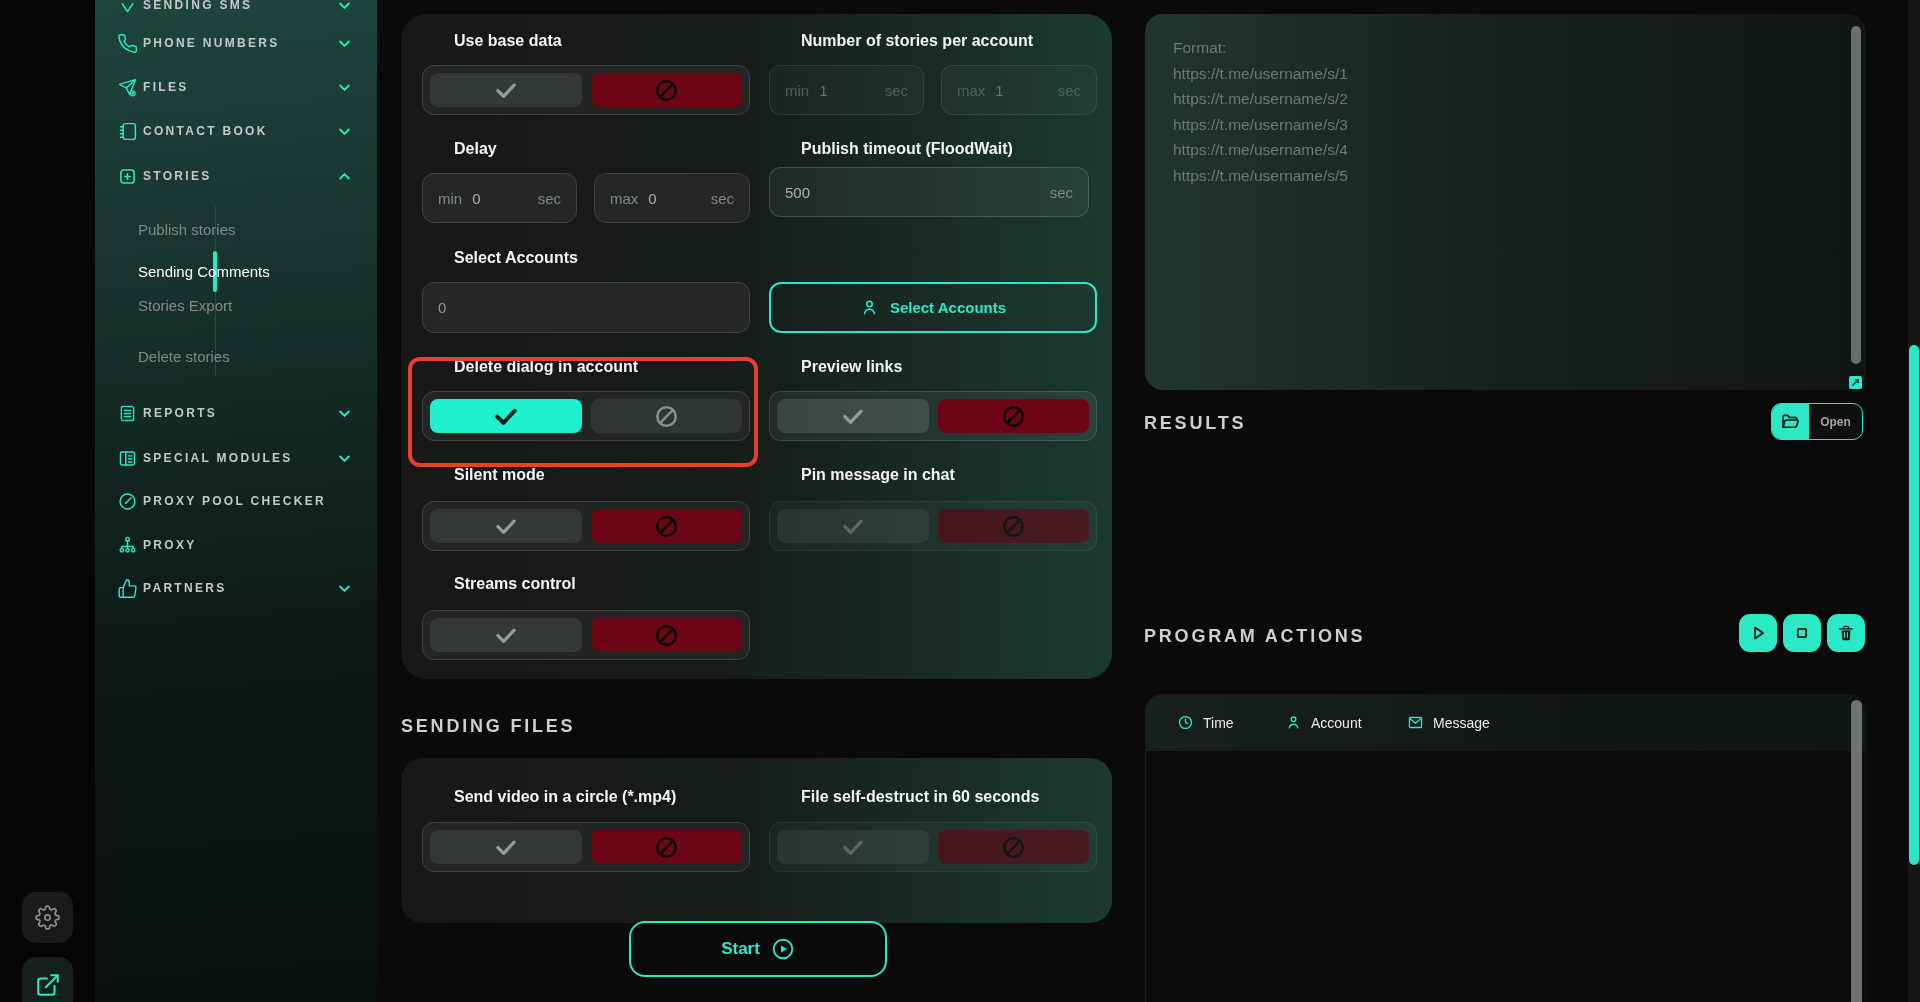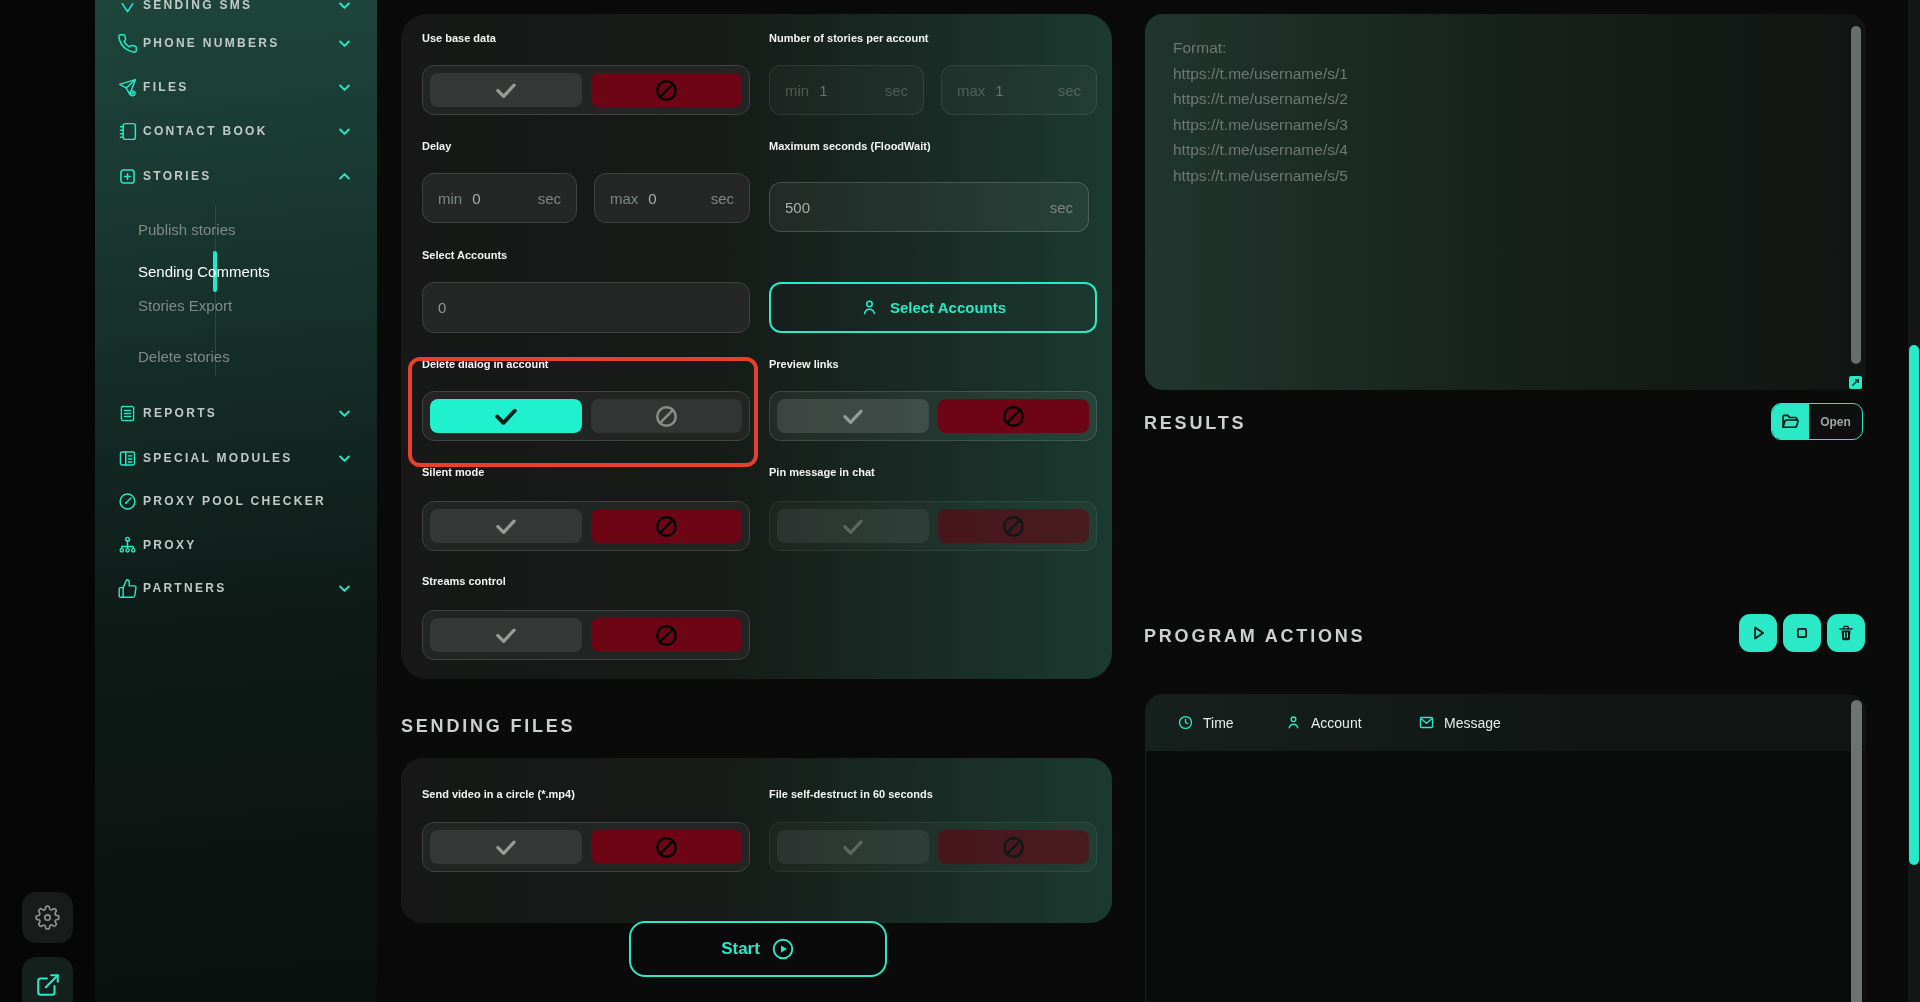--- a/index.html
+++ b/index.html
@@ -25,21 +25,21 @@
   
   .rail-btn { width:51px; height:51px; border-radius:14px; display:flex; align-items:center; justify-content:center; cursor:pointer; }
   #gear-btn { left:22px; top:892px; background:#191b1a; color:#8d928f; }
   #link-btn { left:22px; top:957px; background:#14201c; color:#2be8c7; height:56px; }
 
   
   .card { background:linear-gradient(90deg,#171817 0%,#161b18 45%,#1b3a30 100%); border-radius:26px; }
   #main-card { left:401px; top:14px; width:711px; height:665px; }
   #files-card { left:401px; top:758px; width:711px; height:165px; border-radius:22px; }
 
-  .flabel { position:absolute; font-size:11px; font-weight:700; color:#f3f5f4; white-space:nowrap; }
+  .flabel { position:absolute; font-size:16px; font-weight:700; color:#f3f5f4; white-space:nowrap;margin-left:32px; }
 
   
   .toggle { position:absolute; width:328px; height:50px; border:1px solid #3f4341; background:#222523;
     border-radius:12px; display:flex; align-items:center; gap:9px; padding:7px; }
   .toggle .half { flex:1; height:34px; border-radius:8px; display:flex; align-items:center; justify-content:center; cursor:pointer; }
   .toggle .check-half { background:#343836; color:#979c98; }
   .toggle .ban-half { background:#6e0515; color:#070707; }
   .toggle.on .check-half { background:#1ff0cd; color:#06221b; }
   .toggle.on .ban-half { background:#313533; color:#8a8f8c; }
   .toggle.green { border-color:rgba(255,255,255,0.13); background:rgba(255,255,255,0.055); }
@@ -324,22 +324,22 @@
     <span class="pfx">min</span>
     <span class="val">0</span>
     <span class="sfx">sec</span>
   </div>
   <div class="input" style="left:193px;top:159px;width:156px">
     <span class="pfx">max</span>
     <span class="val">0</span>
     <span class="sfx">sec</span>
   </div>
 
-  <div class="flabel" style="left:368px;top:126px">Maximum seconds (FloodWait)</div>
-  <div class="input green" style="left:368px;top:168px;width:320px">
+  <div class="flabel" style="left:368px;top:126px">Publish timeout (FloodWait)</div>
+  <div class="input green" style="left:368px;top:153px;width:320px">
     <span class="val">500</span>
     <span class="sfx">sec</span>
   </div>
 
   <div class="flabel" style="left:21px;top:235px">Select Accounts</div>
   <div class="input" style="left:21px;top:268px;width:328px;height:51px">
     <span class="val" style="color:#8f9693">0</span>
   </div>
   <div class="outline-btn" style="left:368px;top:268px;width:328px;height:51px;font-size:15px">
     <span>
@@ -572,21 +572,21 @@
     </div>
     <div class="th" style="left:140px">
       <span class="ic">
           <svg viewBox="0 0 24 24" width="17" height="17" fill="none" stroke="currentColor" stroke-width="1.9" stroke-linecap="round" stroke-linejoin="round">
             <circle cx="12" cy="7.5" r="3.3"></circle>
             <path d="M6 19.5c.9-3.3 3.2-5 6-5s5.1 1.7 6 5"></path>
           </svg>
         </span>
       <span>Account</span>
     </div>
-    <div class="th" style="left:273px">
+    <div class="th" style="left:262px">
       <span class="ic">
           <svg viewBox="0 0 24 24" width="17" height="17" fill="none" stroke="currentColor" stroke-width="1.9" stroke-linecap="round" stroke-linejoin="round">
             <rect x="3.5" y="5" width="17" height="14" rx="1.5"></rect>
             <polyline points="5 7 12 13 19 7"></polyline>
           </svg>
         </span>
       <span>Message</span>
     </div>
   </div>
   <div id="table-body"></div>

